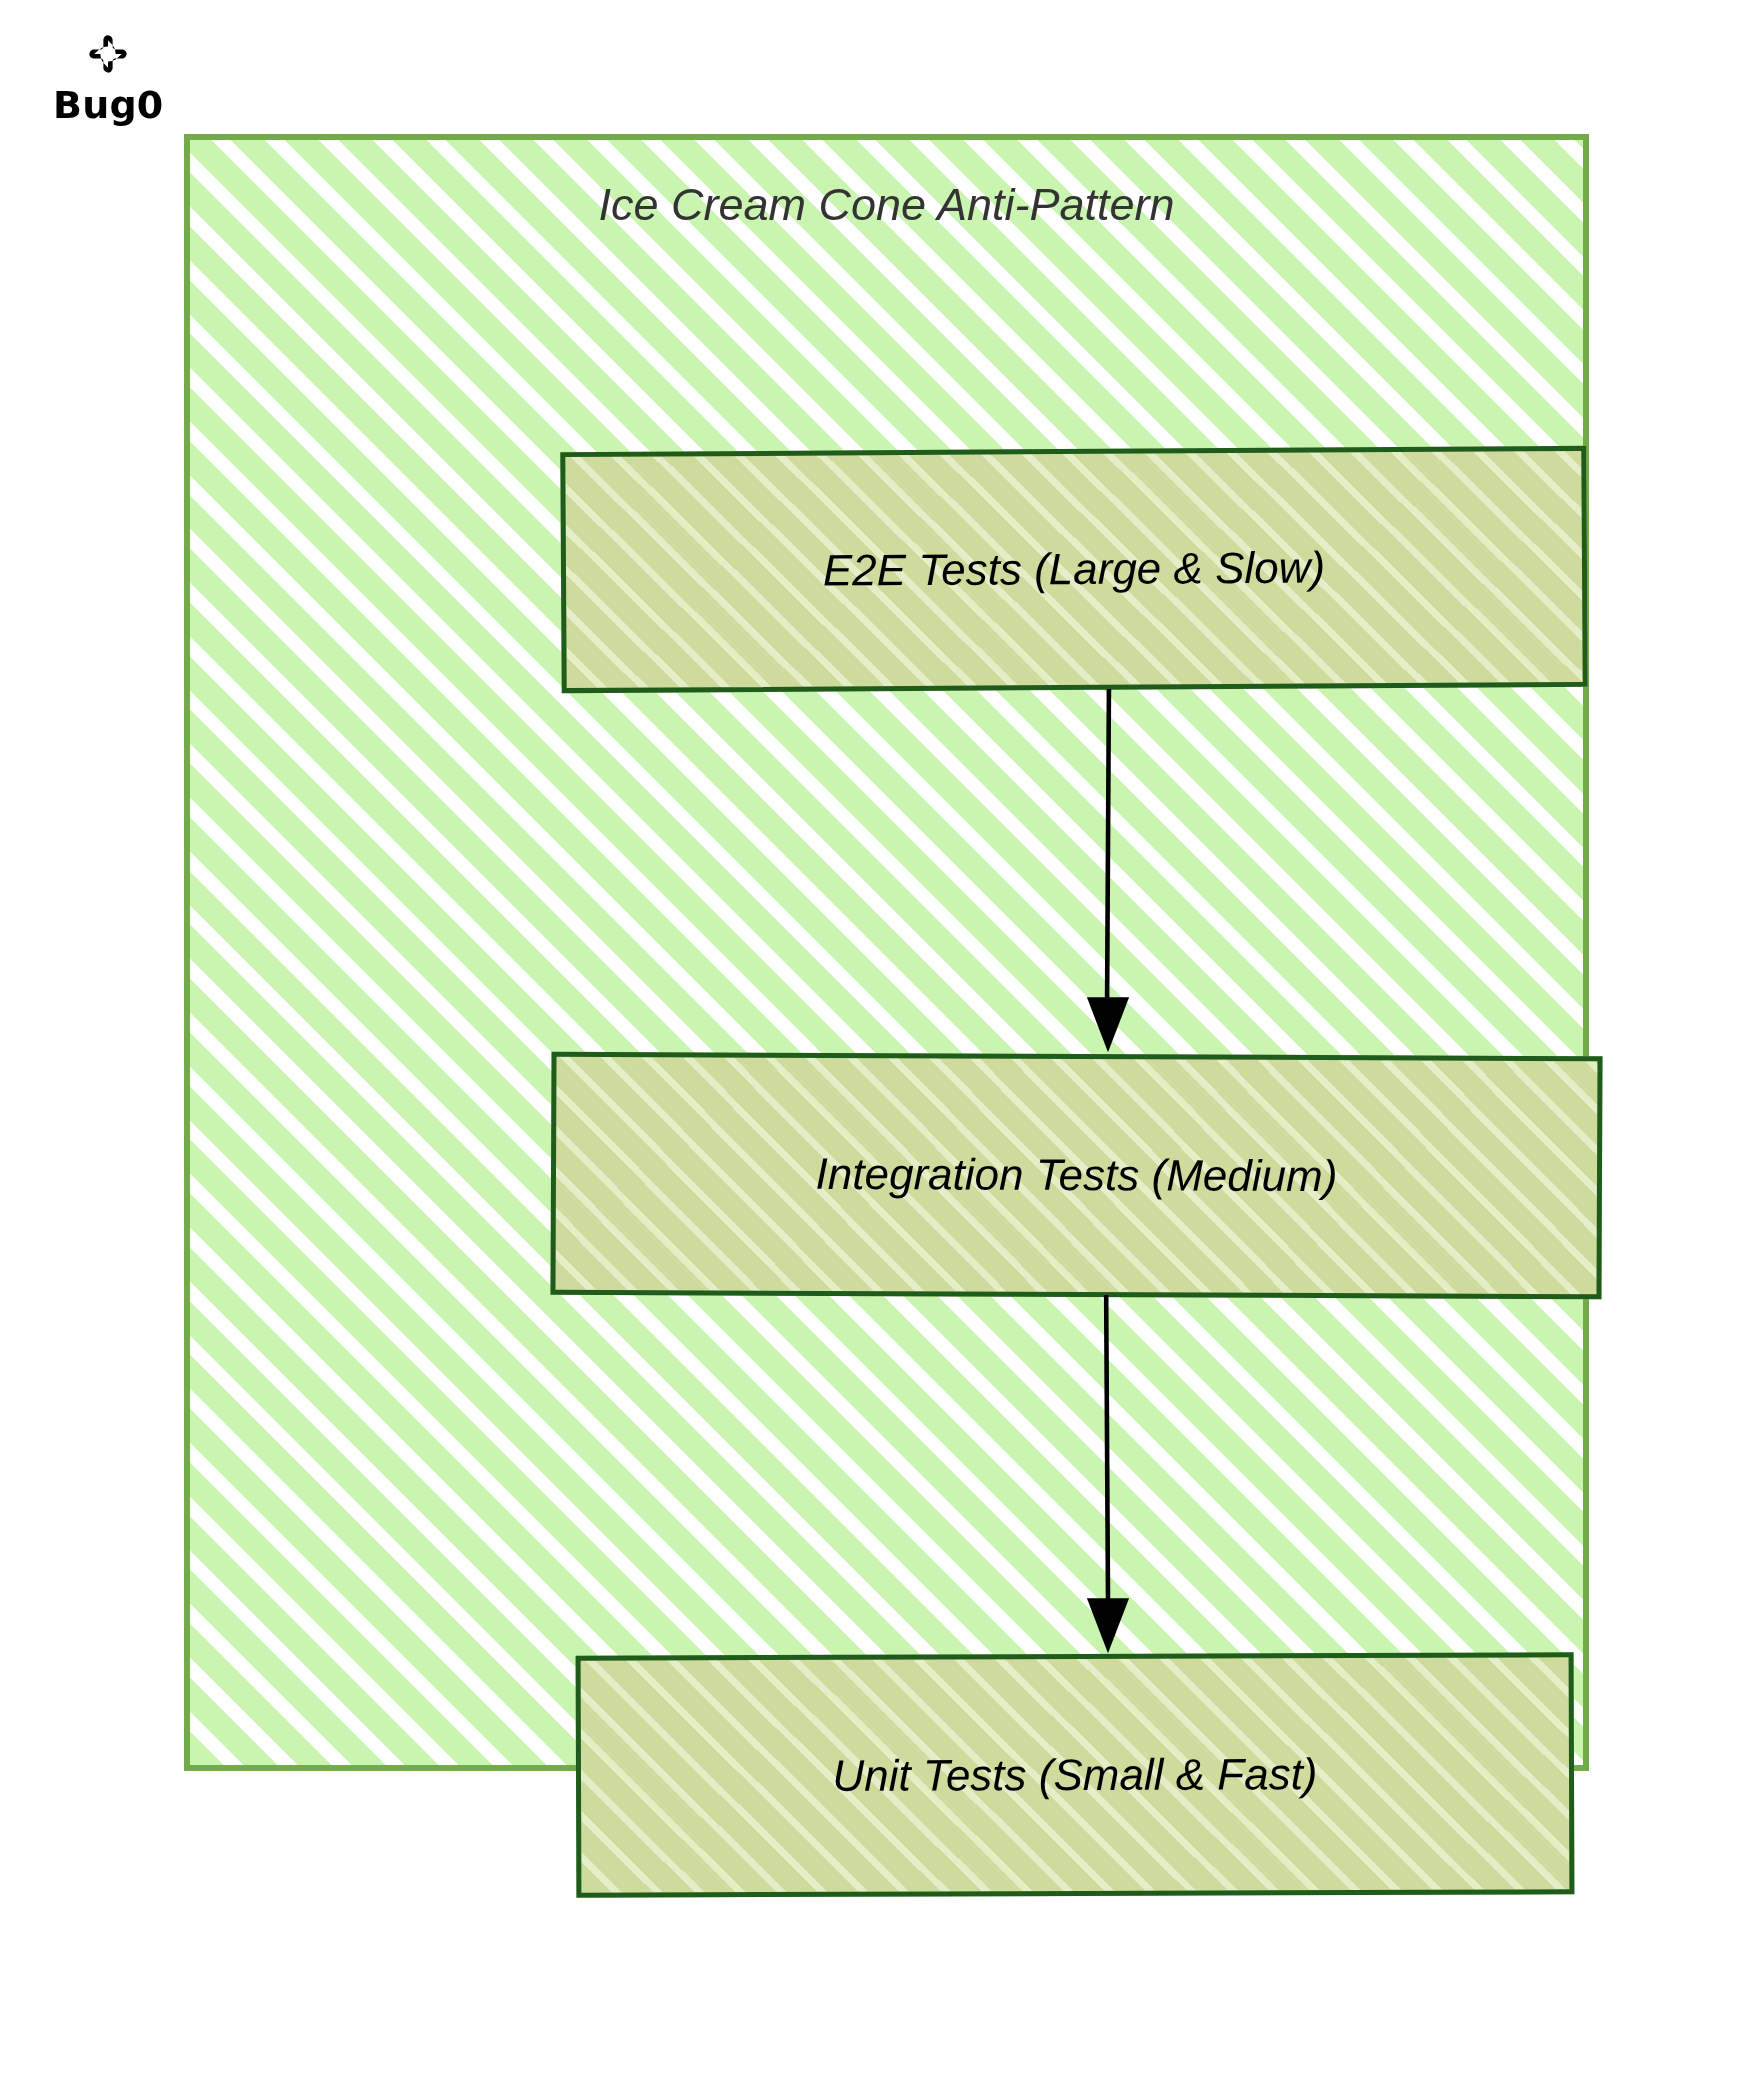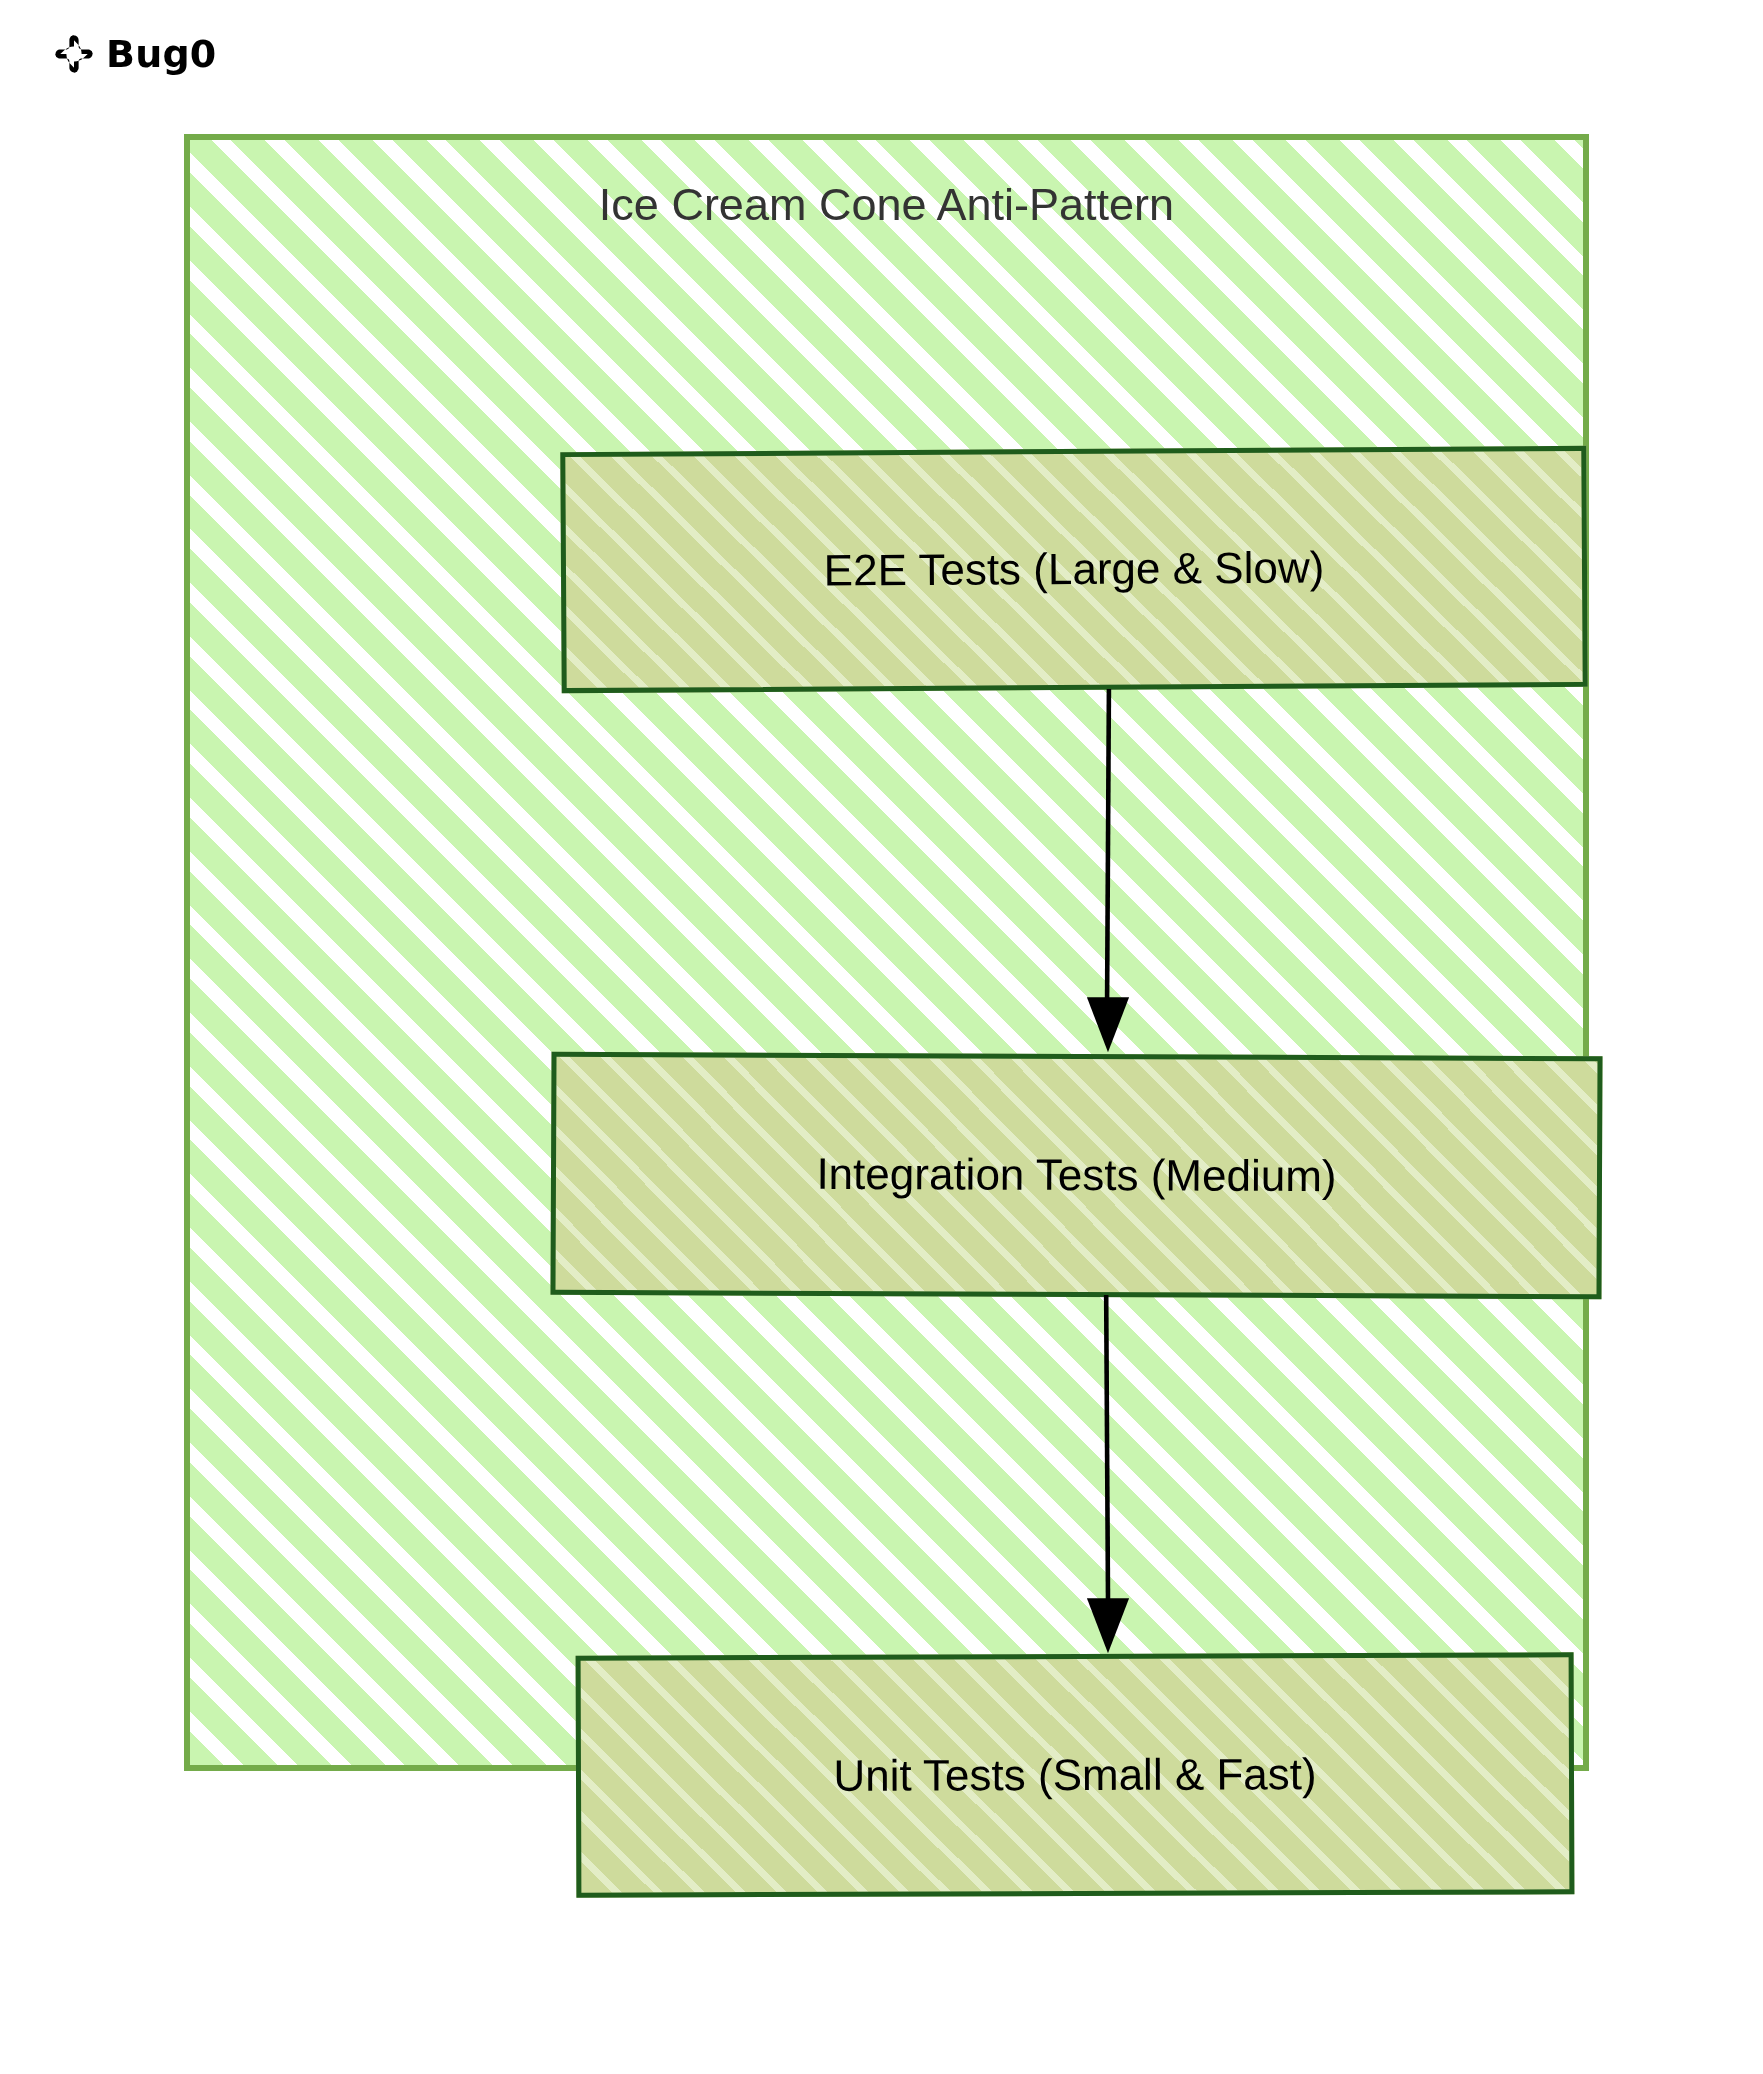--- a/index.html
+++ b/index.html
@@ -17,20 +17,21 @@
   }
 
   
   .brand {
     position: absolute;
     left: 53px;
     top: 33px;
     display: flex;
     align-items: center;
     gap: 11px;
+    flex-direction: column;
   }
   .brand-mark {
     width: 42px;
     height: 42px;
     display: block;
   }
   .brand-name {
     font-size: 38px;
     font-weight: 600;
     color: #000000;
@@ -49,20 +50,21 @@
     box-sizing: border-box;
     border: 6.4px solid #74ab4a;
     background-color: #c9f5b0;
     background-image: repeating-linear-gradient(
         45deg,
         #c9f5b0 0px,
         #c9f5b0 24px,
         #ffffff 24px,
         #ffffff 38px
     );
+    font-style: italic;
   }
 
   .diagram-title {
     position: absolute;
     left: 0;
     right: 0;
     top: 40px;
     text-align: center;
     font-size: 45px;
     color: #333333;

